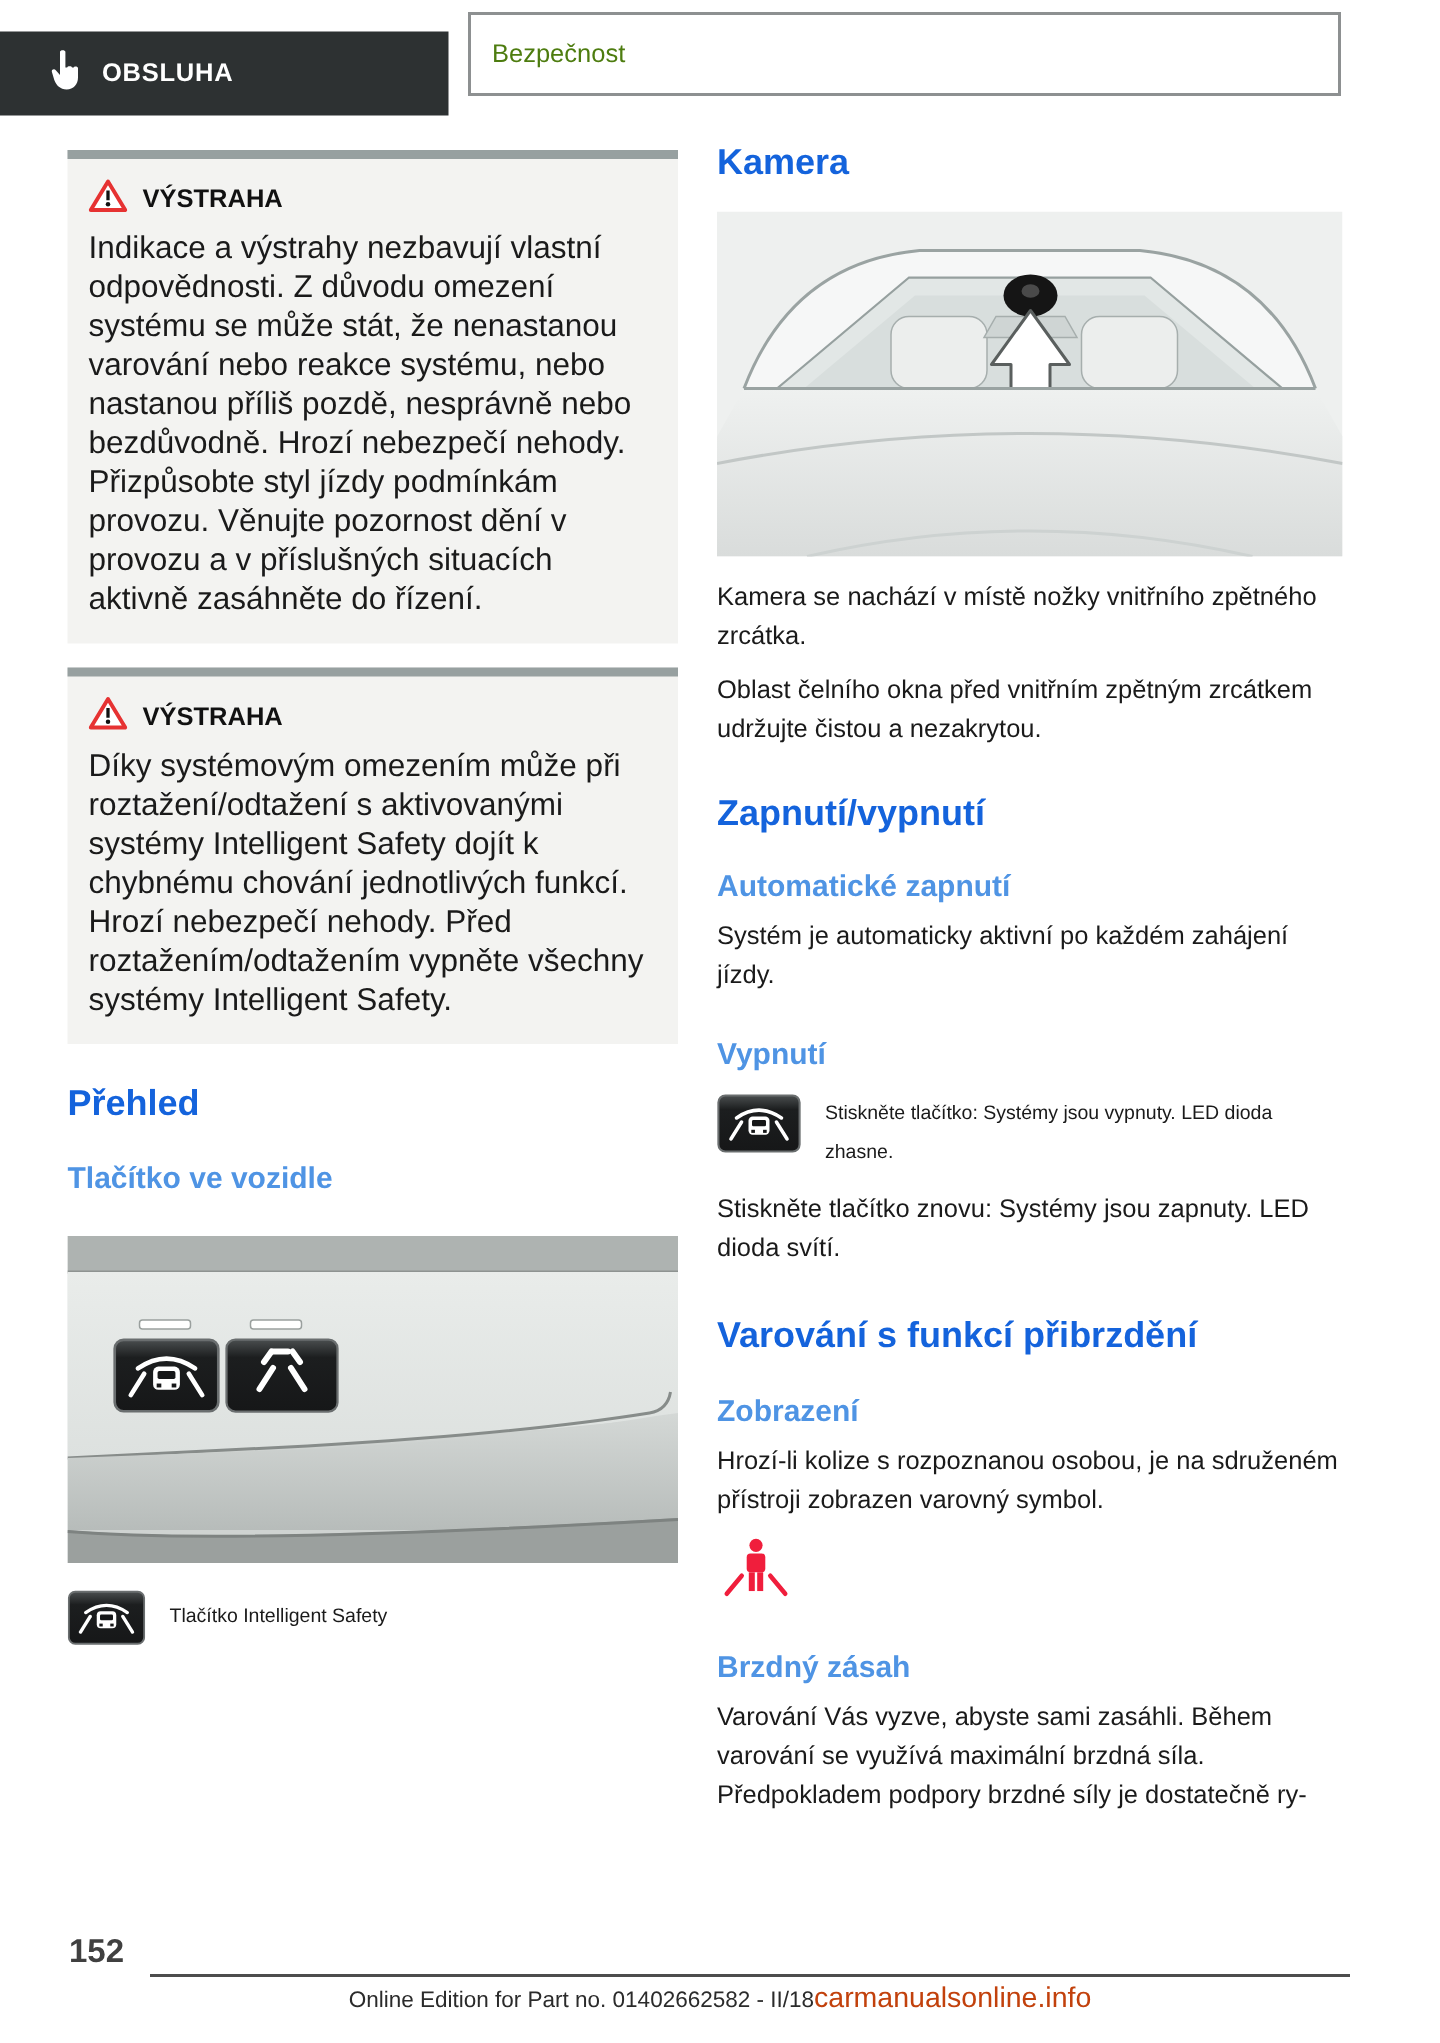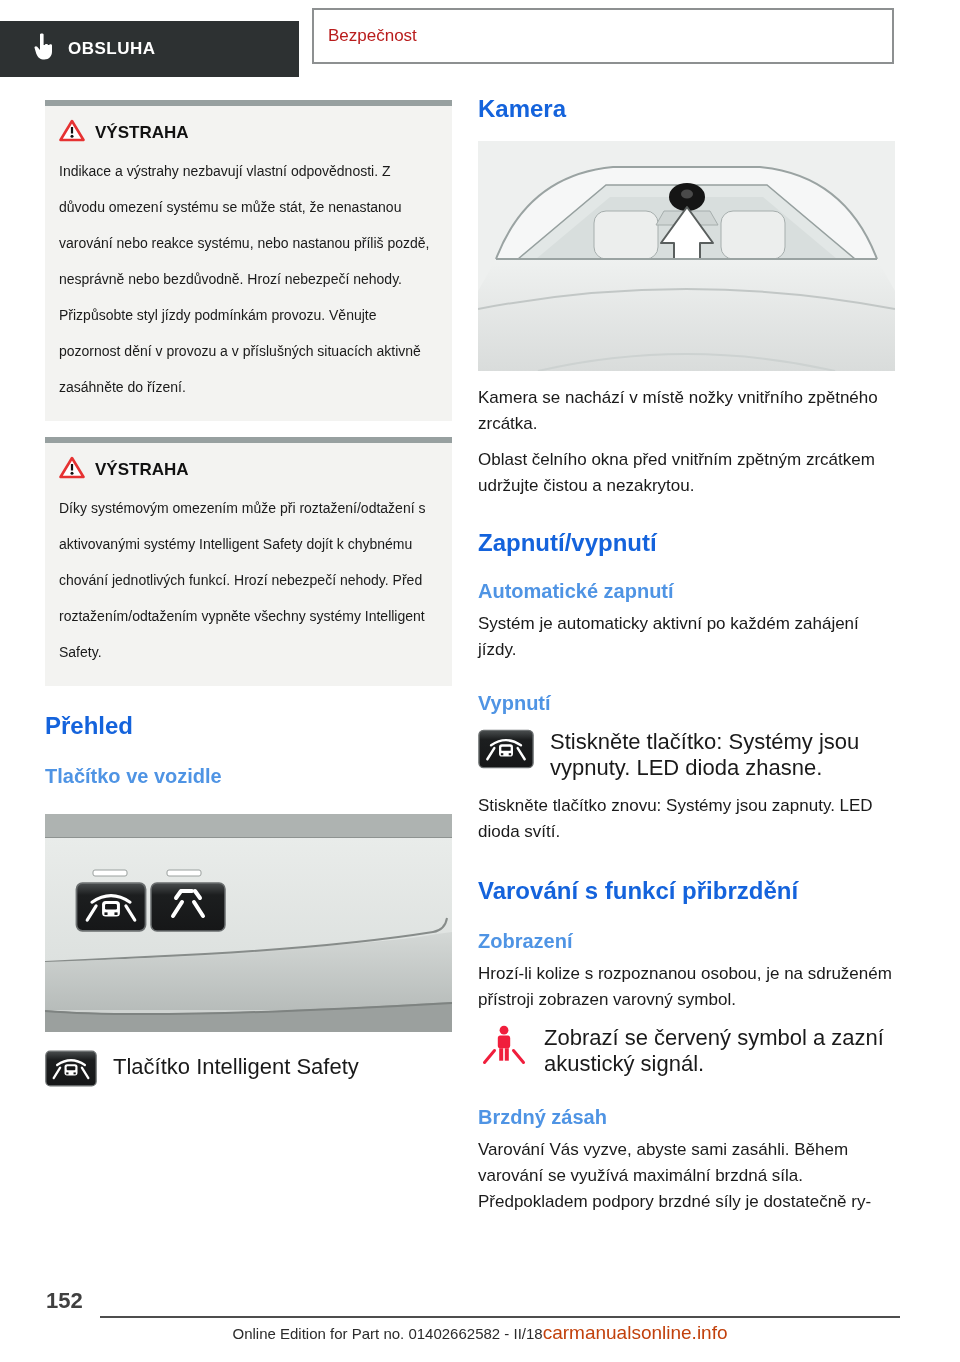--- a/index.html
+++ b/index.html
@@ -5,41 +5,41 @@
   html,body{margin:0;padding:0;background:#ffffff;}
   .page{position:relative;width:960px;height:1362px;background:#ffffff;overflow:hidden;
         font-family:"Liberation Sans",sans-serif;color:#1a1a1a;}
 
   
   .hdr-chapter{position:absolute;left:0;top:21px;width:299px;height:56px;background:#2d3132;
                display:flex;align-items:center;gap:14px;padding-left:32px;box-sizing:border-box;}
   .hdr-chapter .label{color:#ffffff;font-size:17px;font-weight:bold;letter-spacing:.5px;}
   .hdr-section{position:absolute;left:312px;top:8px;width:582px;height:56px;background:#ffffff;
                border:2px solid #8d9091;box-sizing:border-box;display:flex;align-items:center;
-               padding-left:14px;font-size:17px;color:#b91c1c;}
+               padding-left:14px;font-size:17px;color:#4d7c0f;}
 
   
   .col{position:absolute;}
   .col-left{left:45px;top:100px;width:407px;}
   .col-right{left:478px;top:95px;width:418px;}
 
   p.body{font-size:17px;line-height:26px;margin:0 0 10px 0;}
   h2.blue{color:#1463dc;font-size:24px;line-height:28px;font-weight:bold;margin:0;}
   h3.blue{color:#4f94e4;font-size:20px;line-height:24px;font-weight:bold;margin:0;}
 
   
   .warnbox{background:#f3f3f1;border-top:6px solid #97a0a0;padding:13px 14px 16px 14px;
            box-sizing:border-box;margin-bottom:16px;}
   .warn-title{display:flex;align-items:center;gap:10px;font-size:17px;font-weight:bold;
               color:#111;margin-bottom:6px;}
-  .warn-body{font-size:14px;line-height:36px;}
+  .warn-body{font-size:21px;line-height:26px;}
 
   
   .icon-row{display:flex;align-items:flex-start;gap:16px;}
-  .icon-row .txt{font-size:22px;line-height:26px;flex:1;}
+  .icon-row .txt{font-size:13px;line-height:26px;flex:1;}
 
   
   .figure{display:block;}
 
   
   .ftr-page{position:absolute;left:46px;top:1288px;font-size:22px;font-weight:bold;color:#404040;}
   .ftr-rule{position:absolute;left:100px;top:1316px;width:800px;height:2px;background:#4d4d4d;}
   .ftr-line{position:absolute;left:0;top:1322px;width:960px;text-align:center;white-space:nowrap;}
   .ftr-edition{font-size:15px;color:#2b2b2b;margin-top:45px;}
   .ftr-watermark{font-size:19px;color:#c2410c;}
@@ -221,21 +221,20 @@
     <h2 class="blue" style="margin-top:32px;">Varování s funkcí přibrzdění</h2>
     <h3 class="blue" style="margin-top:24px;">Zobrazení</h3>
     <p class="body" style="margin-top:8px;">Hrozí-li kolize s rozpoznanou osobou, je na sdruženém přístroji zobrazen varovný symbol.</p>
 
     <div class="icon-row" style="margin-top:12px;">
       <span style="padding-left:4px;">
         <svg width="46" height="42">
             <use href="#sym-pedestrian" width="44" height="40"></use>
           </svg>
       </span>
-      <span class="txt">Zobrazí se červený symbol a zazní akustický signál.</span>
     </div>
 
 
     <h3 class="blue" style="margin-top:28px;">Brzdný zásah</h3>
     <p class="body" style="margin-top:8px;">Varování Vás vyzve, abyste sami zasáhli. Během varování se využívá maximální brzdná síla. Předpokladem podpory brzdné síly je dostatečně ry-</p>
   </div>
 
   <div class="ftr-page">152</div>
   <div class="ftr-rule"></div>
   <div class="ftr-line">

